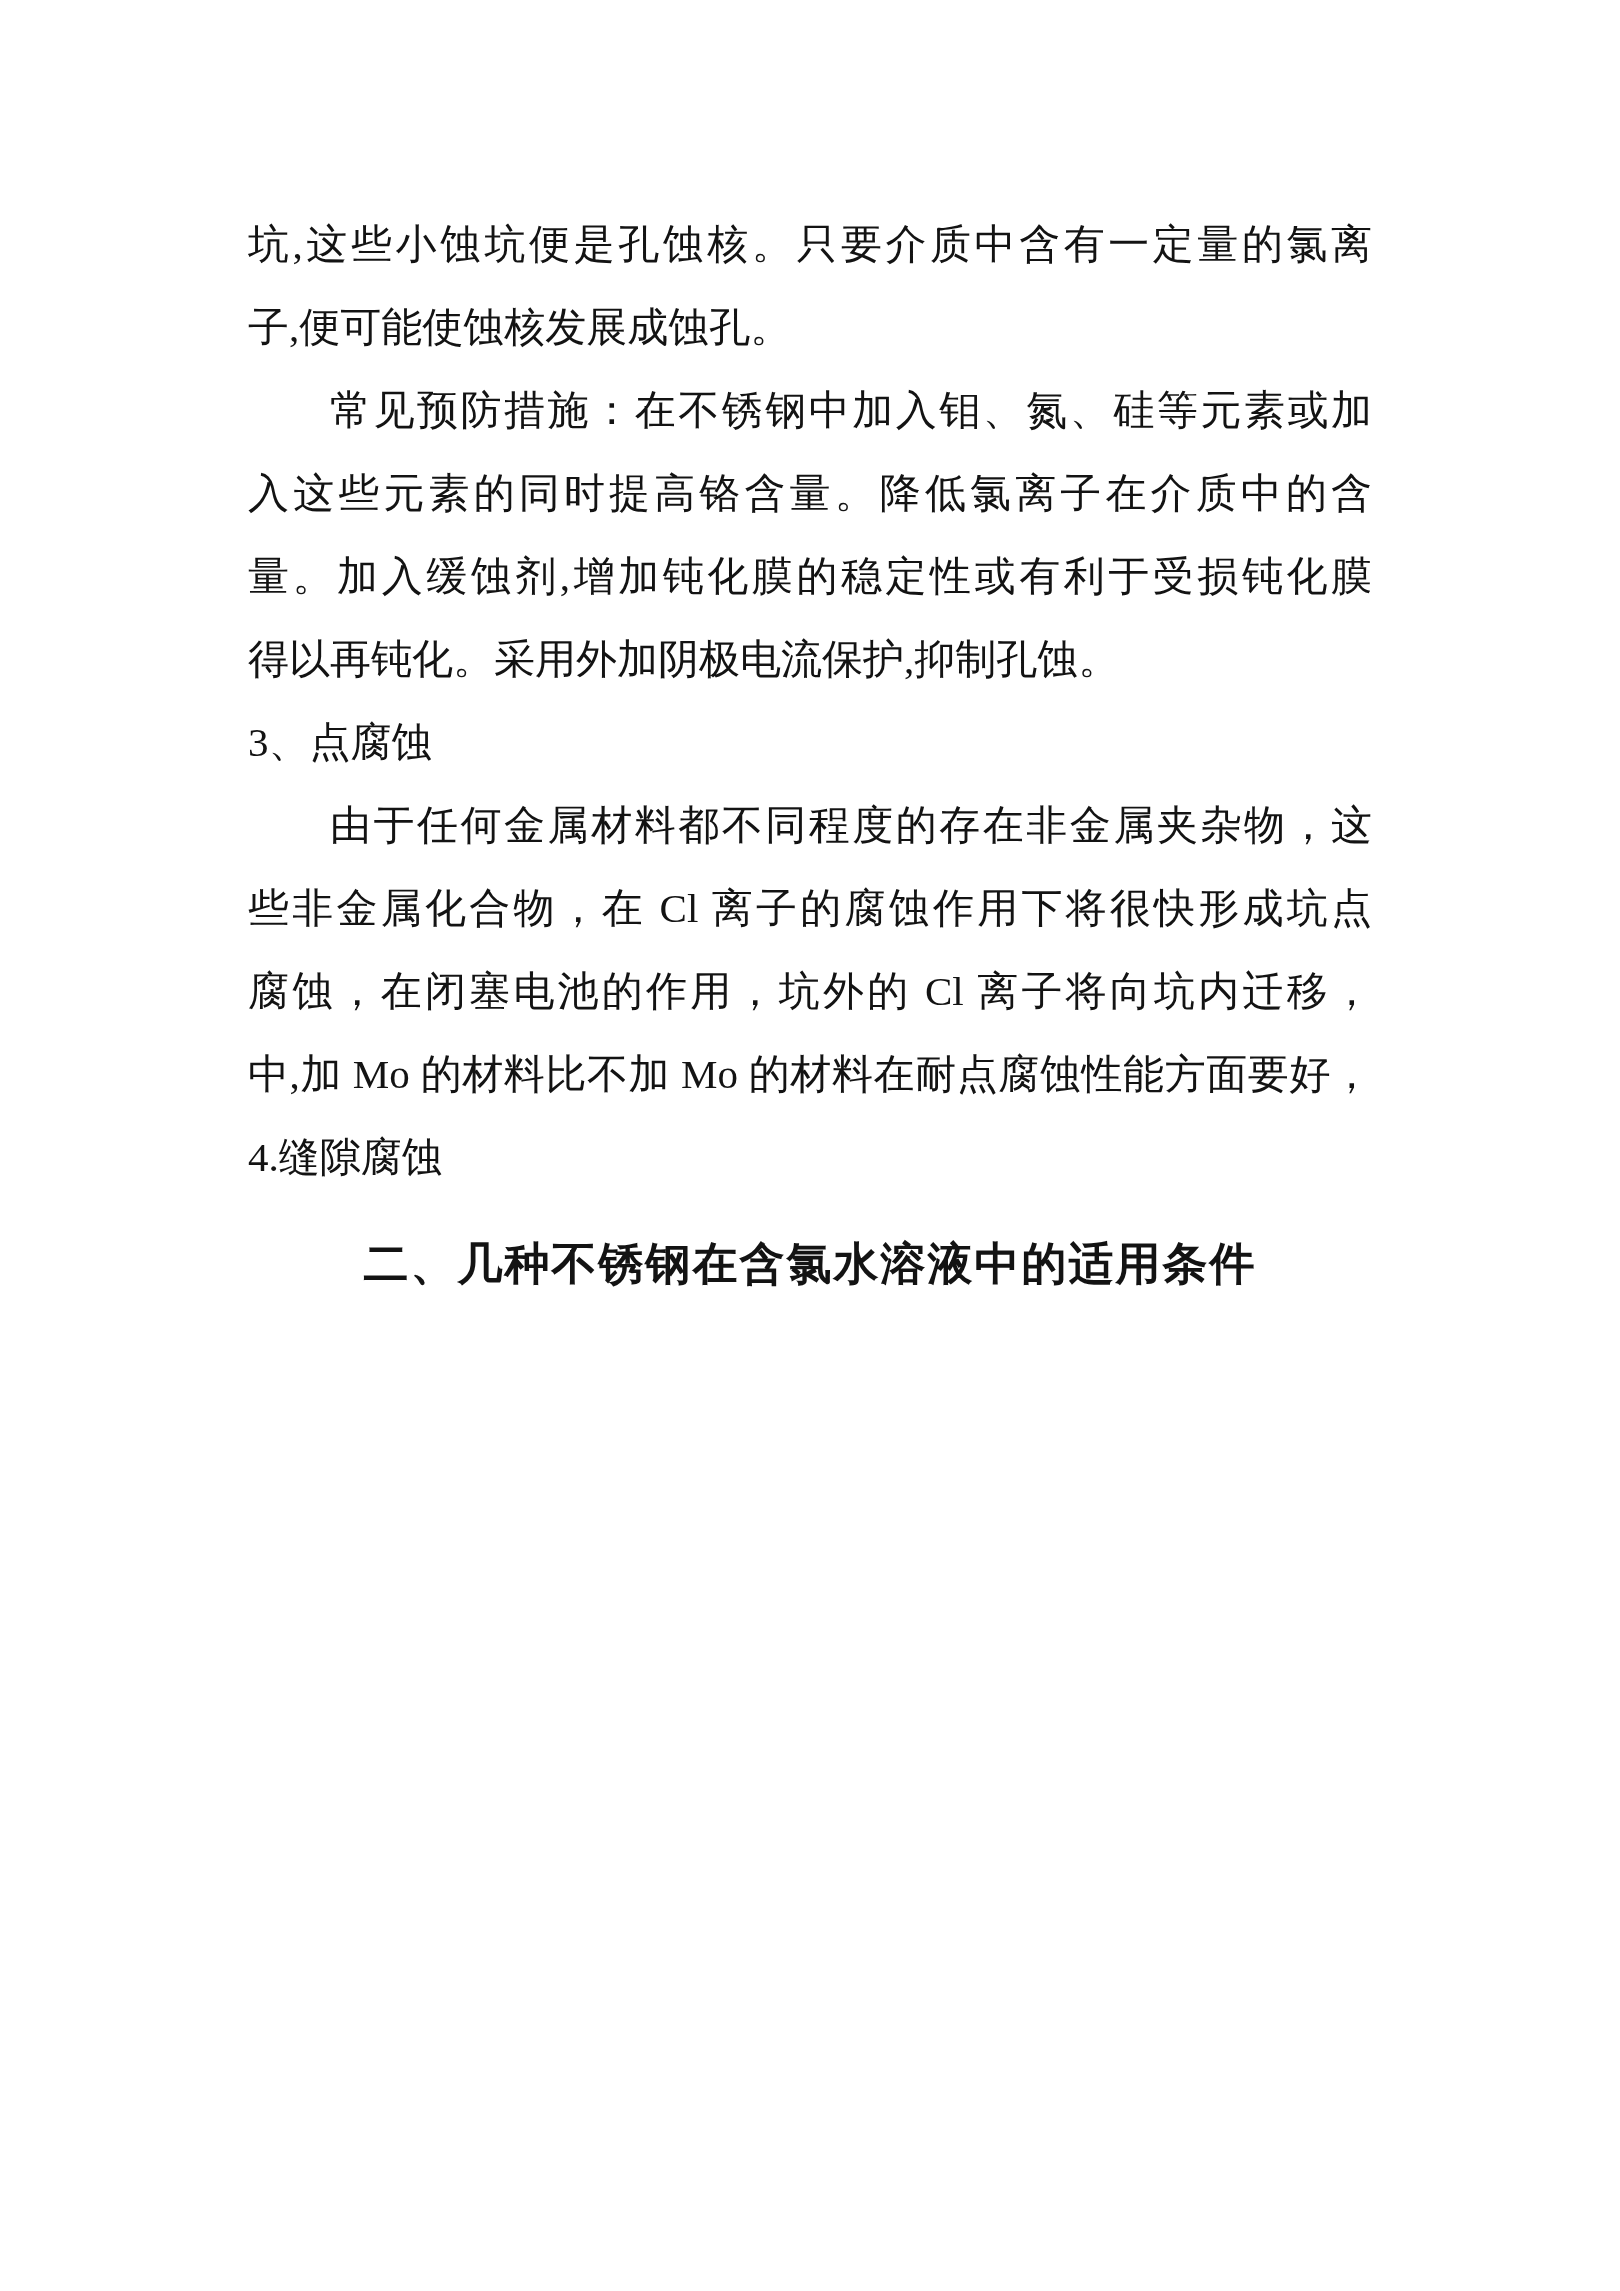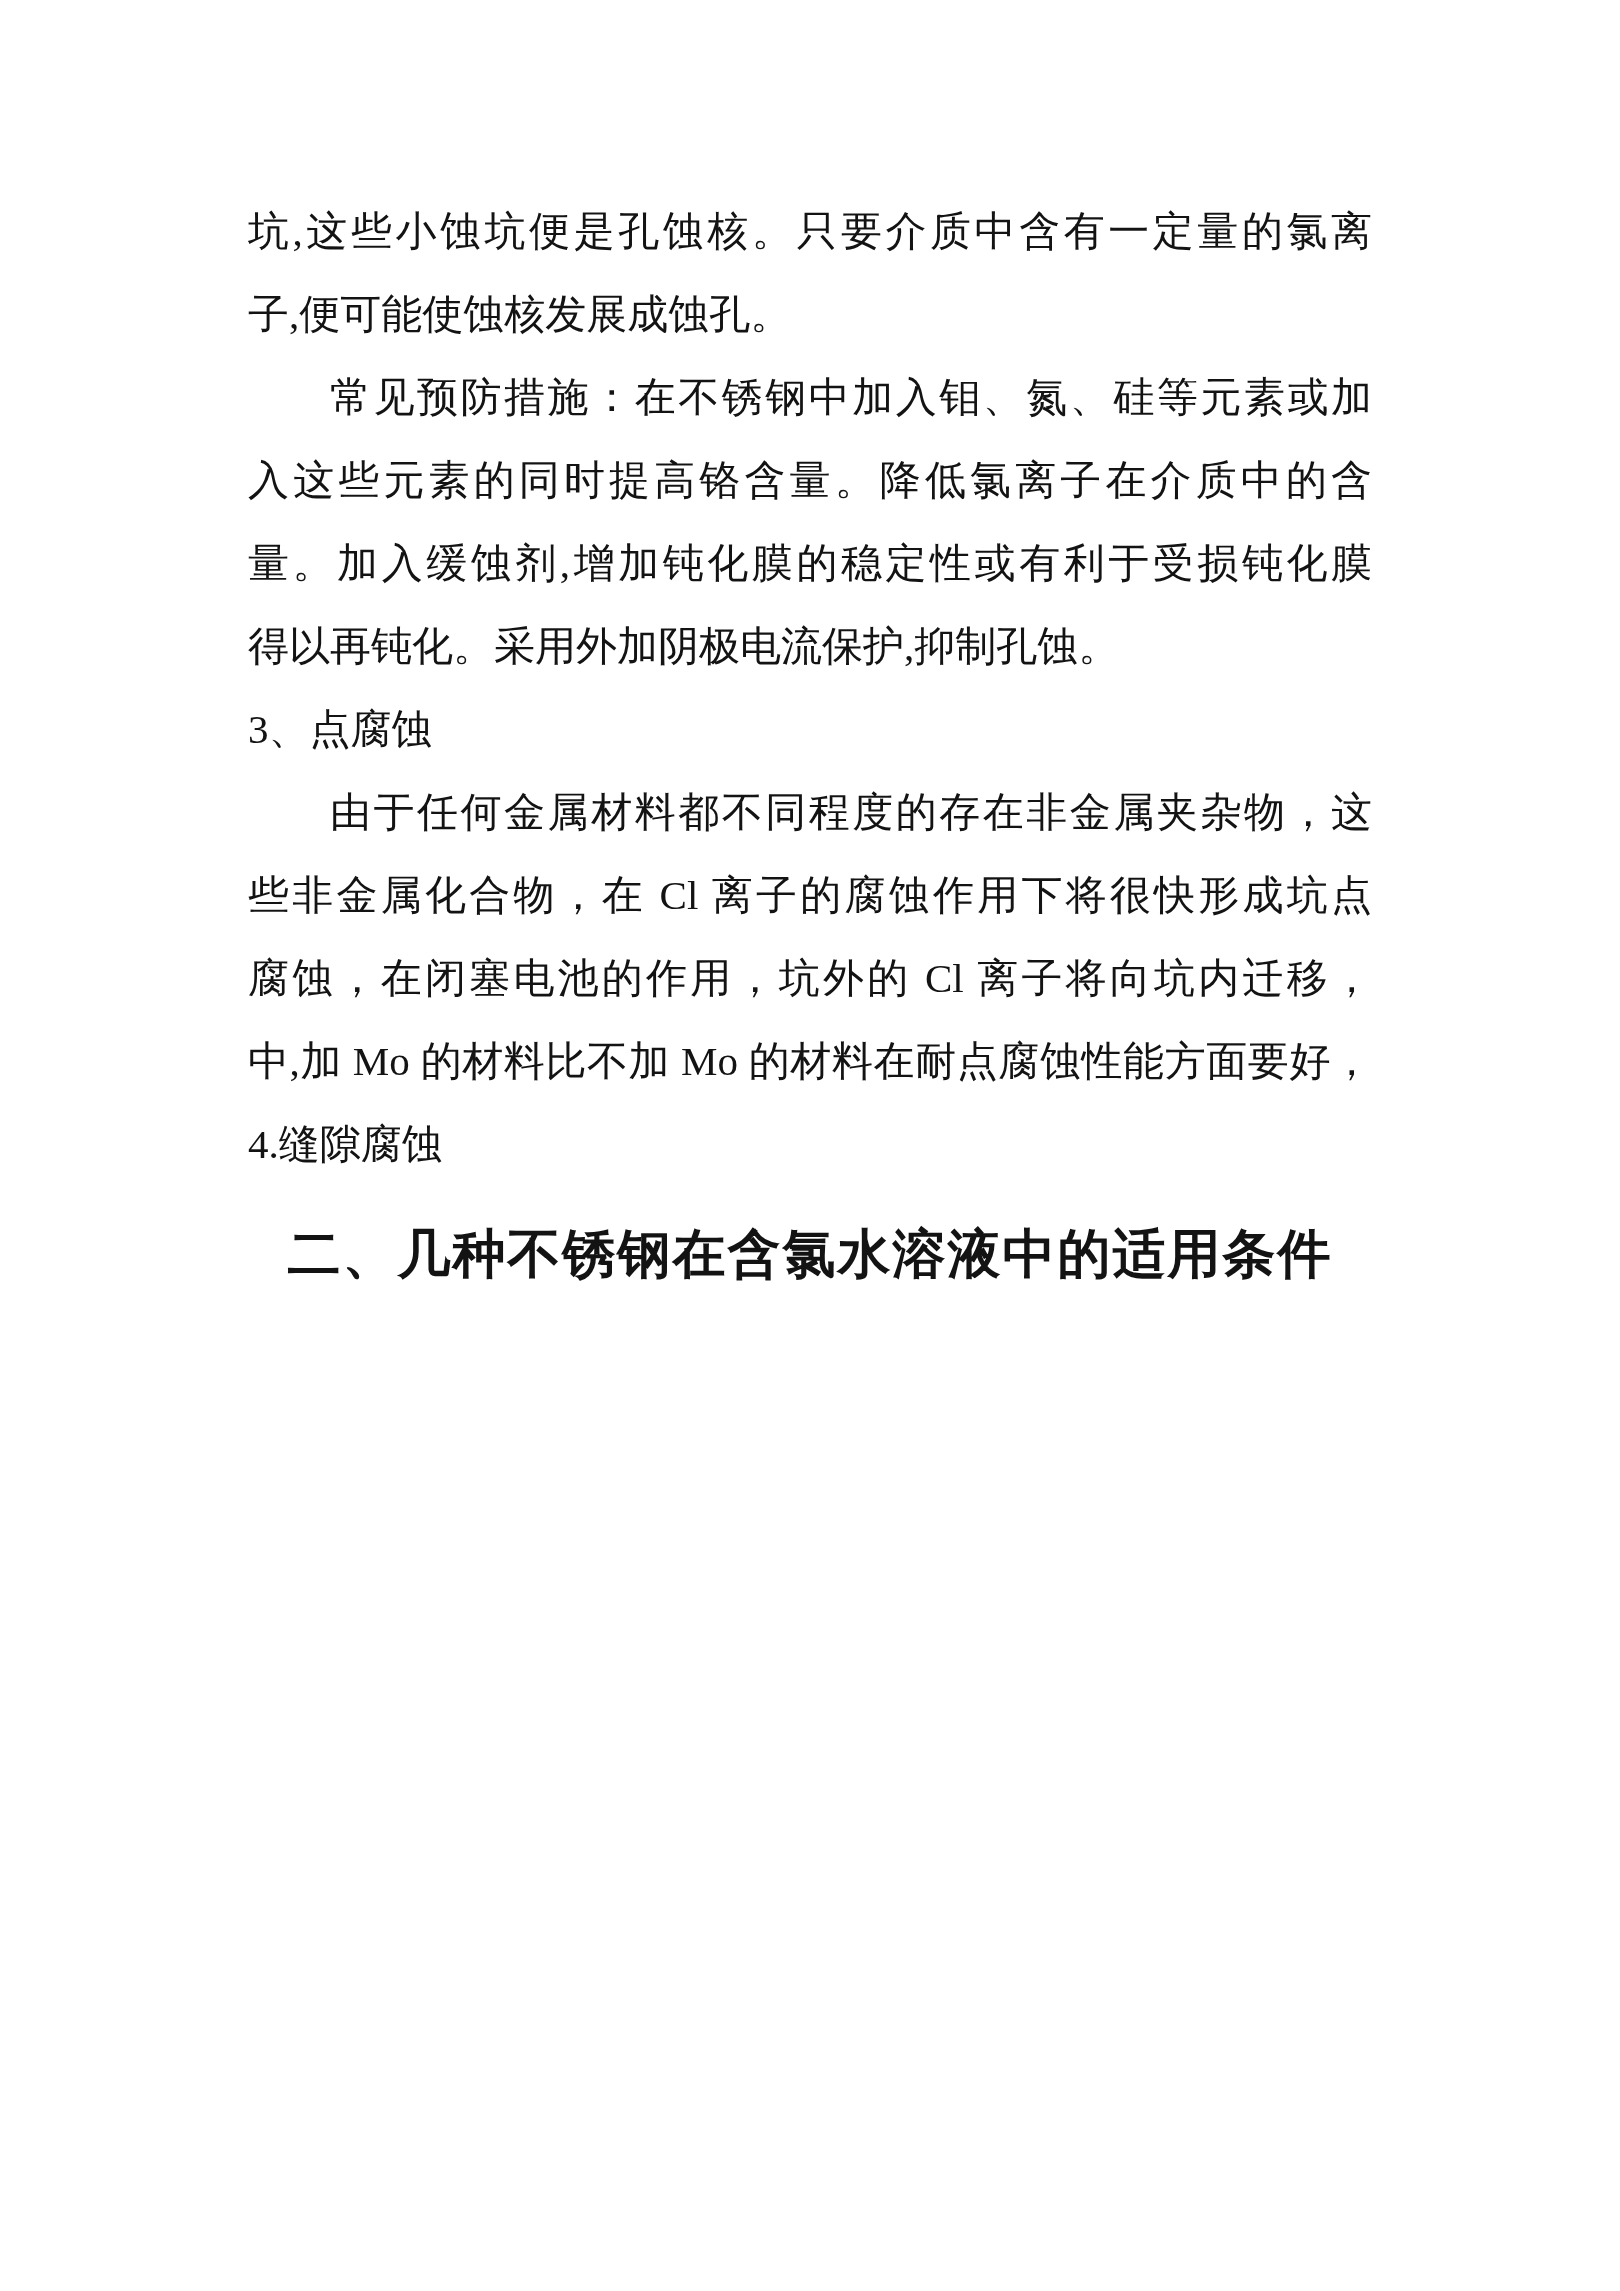--- a/index.html
+++ b/index.html
@@ -12,21 +12,21 @@
     width: 1620px;
     height: 2292px;
     background: #ffffff;
     overflow: hidden;
     font-family: "Liberation Serif", "DejaVu Serif", serif;
     color: #131313;
   }
   .text-block {
     position: absolute;
     left: 248px;
-    top: 190px;
+    top: 203px;
     width: 1124px;
   }
   .para {
     margin: 0;
     padding: 0;
   }
   .line {
     height: 83px;
     line-height: 83px;
     font-size: 41px;
@@ -40,25 +40,26 @@
     text-align: justify;
     text-align-last: justify;
   }
   
   .line.indent {
     text-indent: 82px;
   }
   
   .line.chapter {
     margin-top: 27.4px;
-    font-size: 53px;
+    font-size: 45px;
     font-weight: bold;
     text-align: center;
     text-align-last: center;
     letter-spacing: 2px;
+    font-family: Liberation Mono, monospace;
   }
 </style>
 </head>
 <body>
 
 <div class="page">
   <div class="text-block">
 
     <div class="para">
       <div class="line just">坑,这些小蚀坑便是孔蚀核。只要介质中含有一定量的氯离</div>

